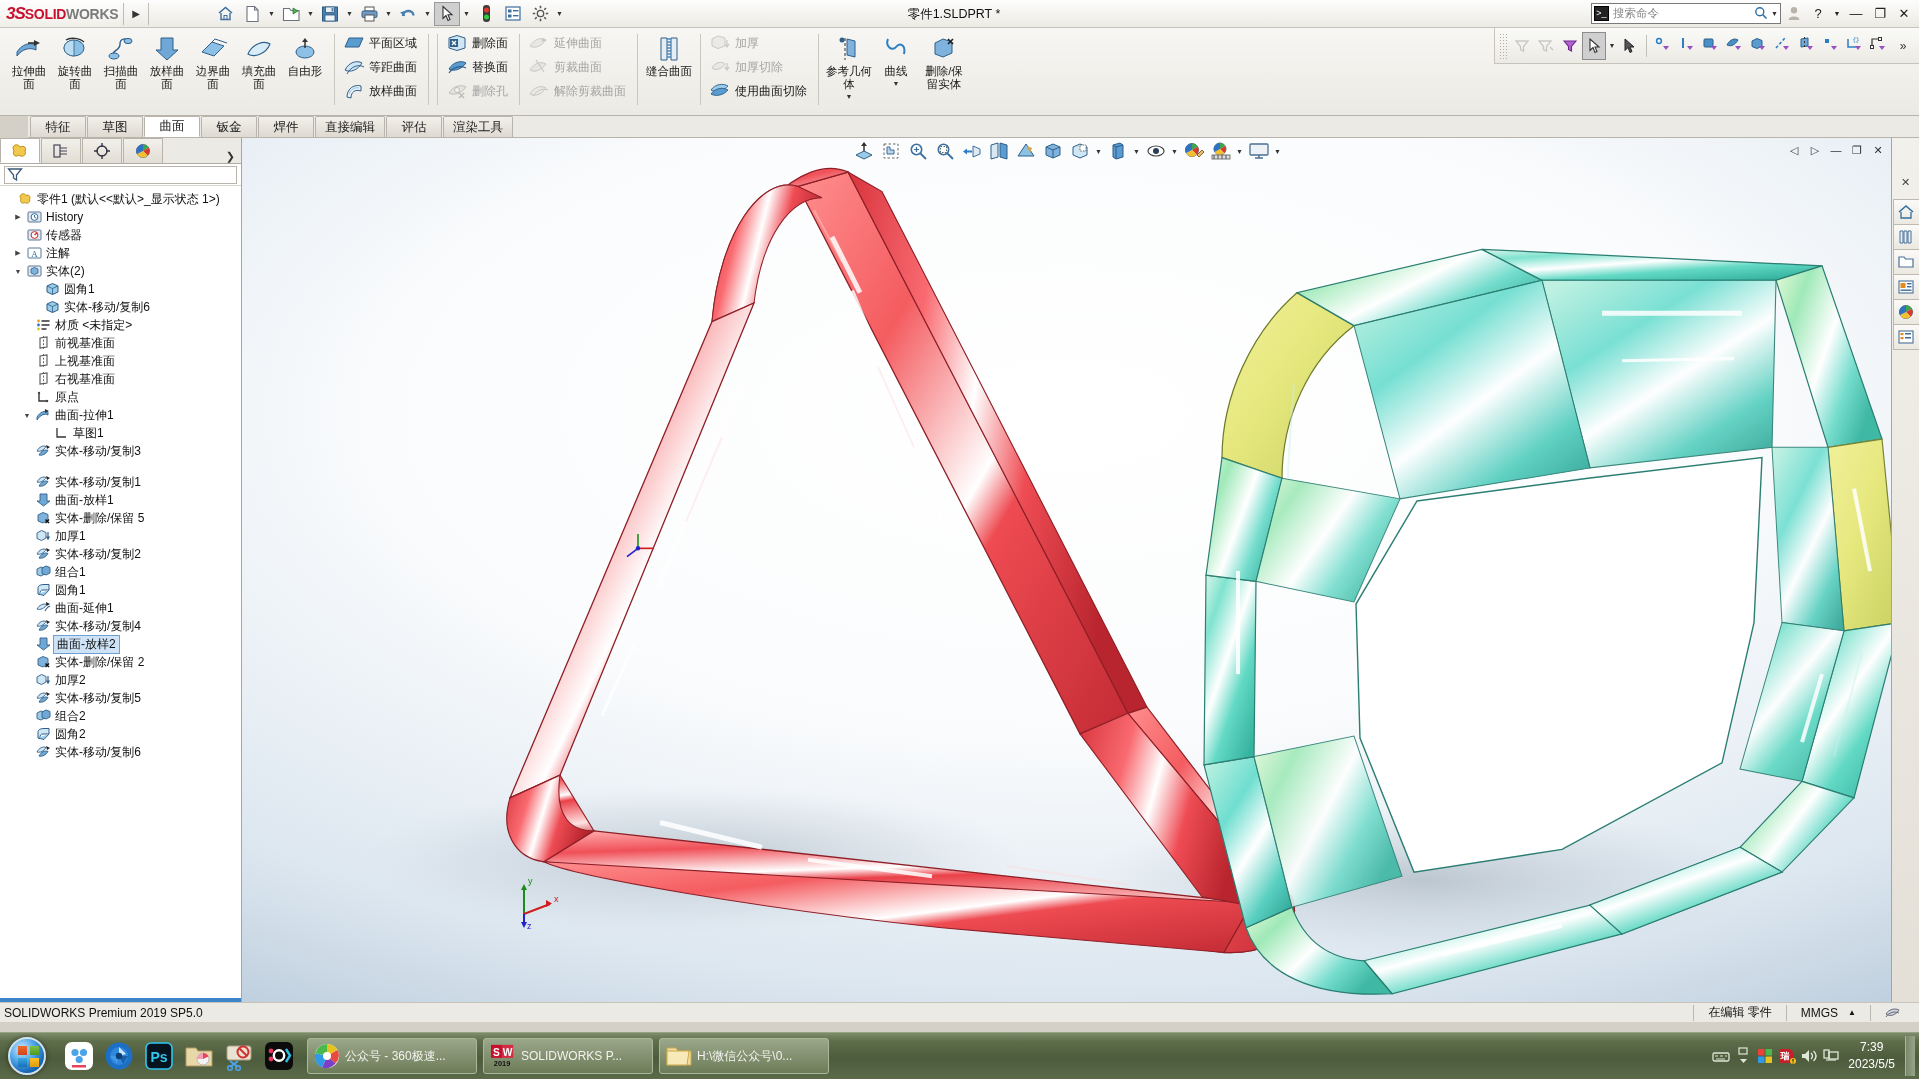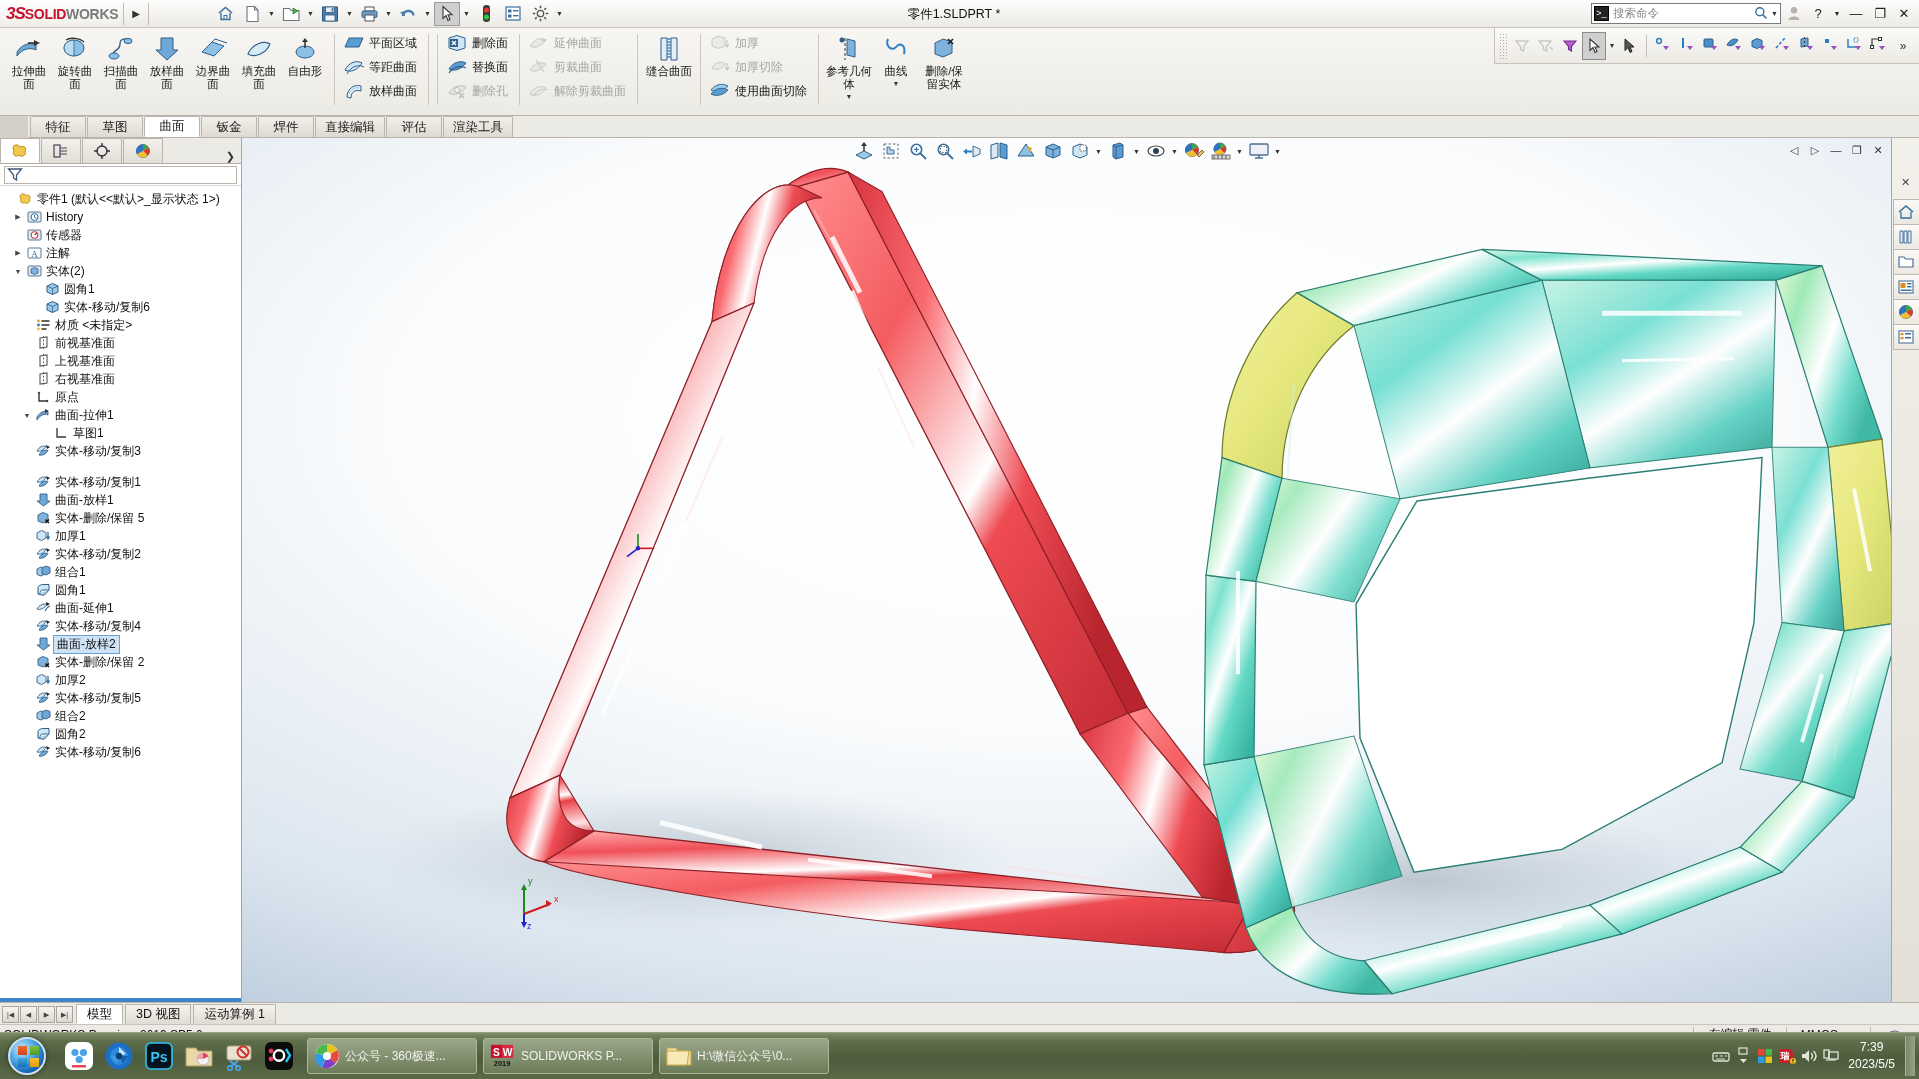--- a/index.html
+++ b/index.html
@@ -1394,37 +1394,20 @@
             <rect x="2" y="3" width="14" height="12" fill="#fff" stroke="#4a7099" stroke-width="1.1"></rect>
             <rect x="3.5" y="5" width="3" height="2.2" fill="#e08a20"></rect>
             <rect x="8" y="5" width="6" height="1.5" fill="#3a6e9e"></rect>
             <rect x="3.5" y="9" width="3" height="2.2" fill="#e08a20"></rect>
             <rect x="8" y="9" width="6" height="1.5" fill="#3a6e9e"></rect>
           </svg>
         </div>
     </div>
   </div>
 
-  <div class="bottomtabs">
-    <div class="navbtns">
-      <div class="navb">|◀</div>
-      <div class="navb">◀</div>
-      <div class="navb">▶</div>
-      <div class="navb">▶|</div>
-    </div>
-    <div class="btab active">
-        <span>模型</span>
-      </div>
-    <div class="btab">
-        <span>3D 视图</span>
-      </div>
-    <div class="btab">
-        <span>运动算例 1</span>
-      </div>
-  </div>
 
   <div class="statusbar">
     <div class="sb-left">SOLIDWORKS Premium 2019 SP5.0</div>
     <div class="sb-seg">在编辑 零件</div>
     <div class="sb-seg">
       <span>MMGS</span>
       <span style="margin-left:10px;font-size:8px">▲</span>
     </div>
     <div class="sb-seg">
       <svg width="16" height="14" viewBox="0 0 16 14">

